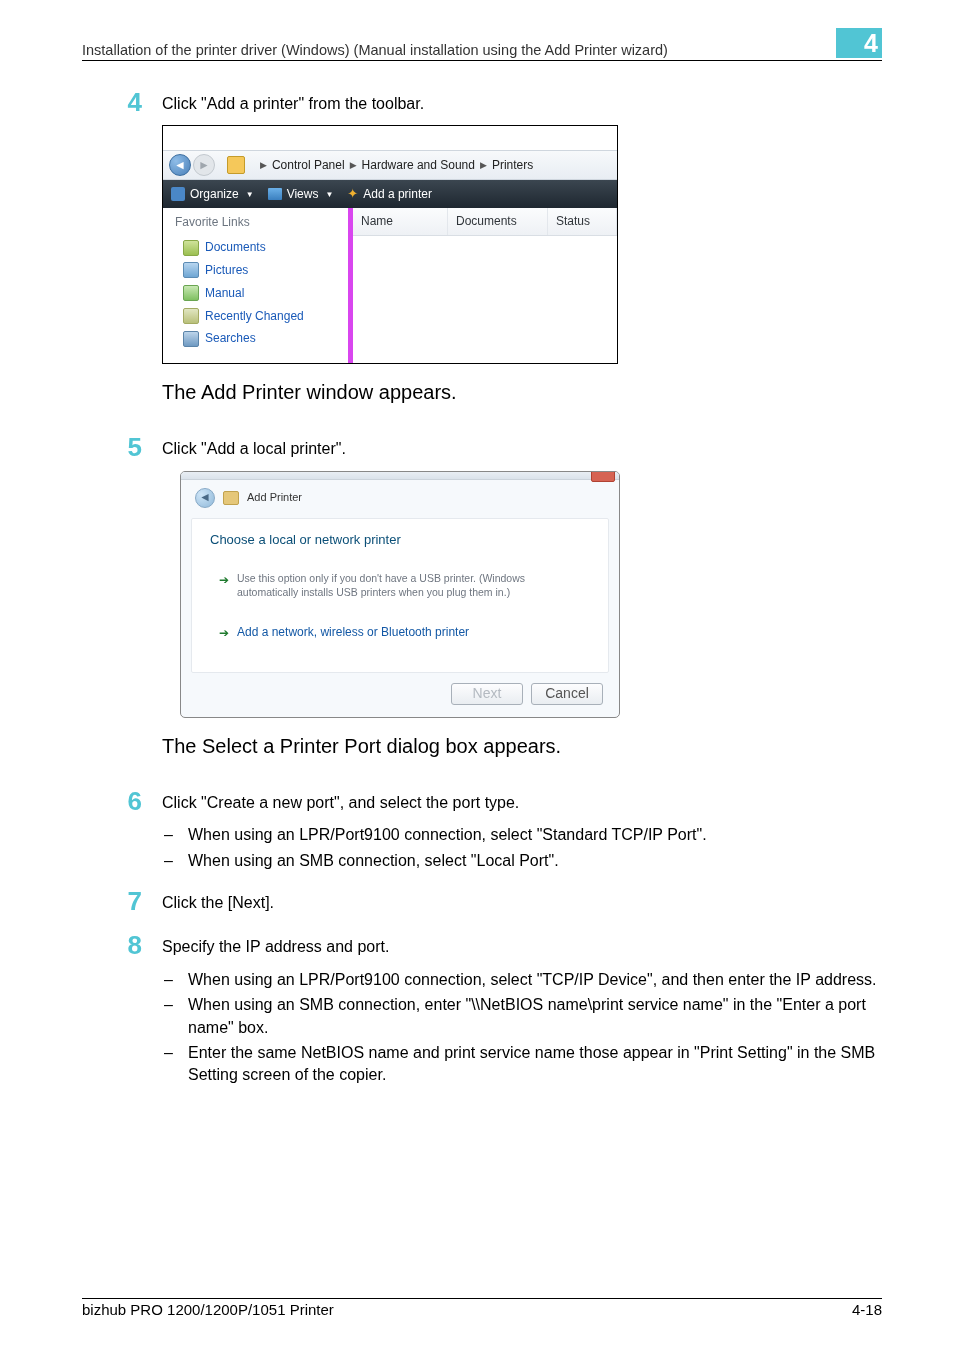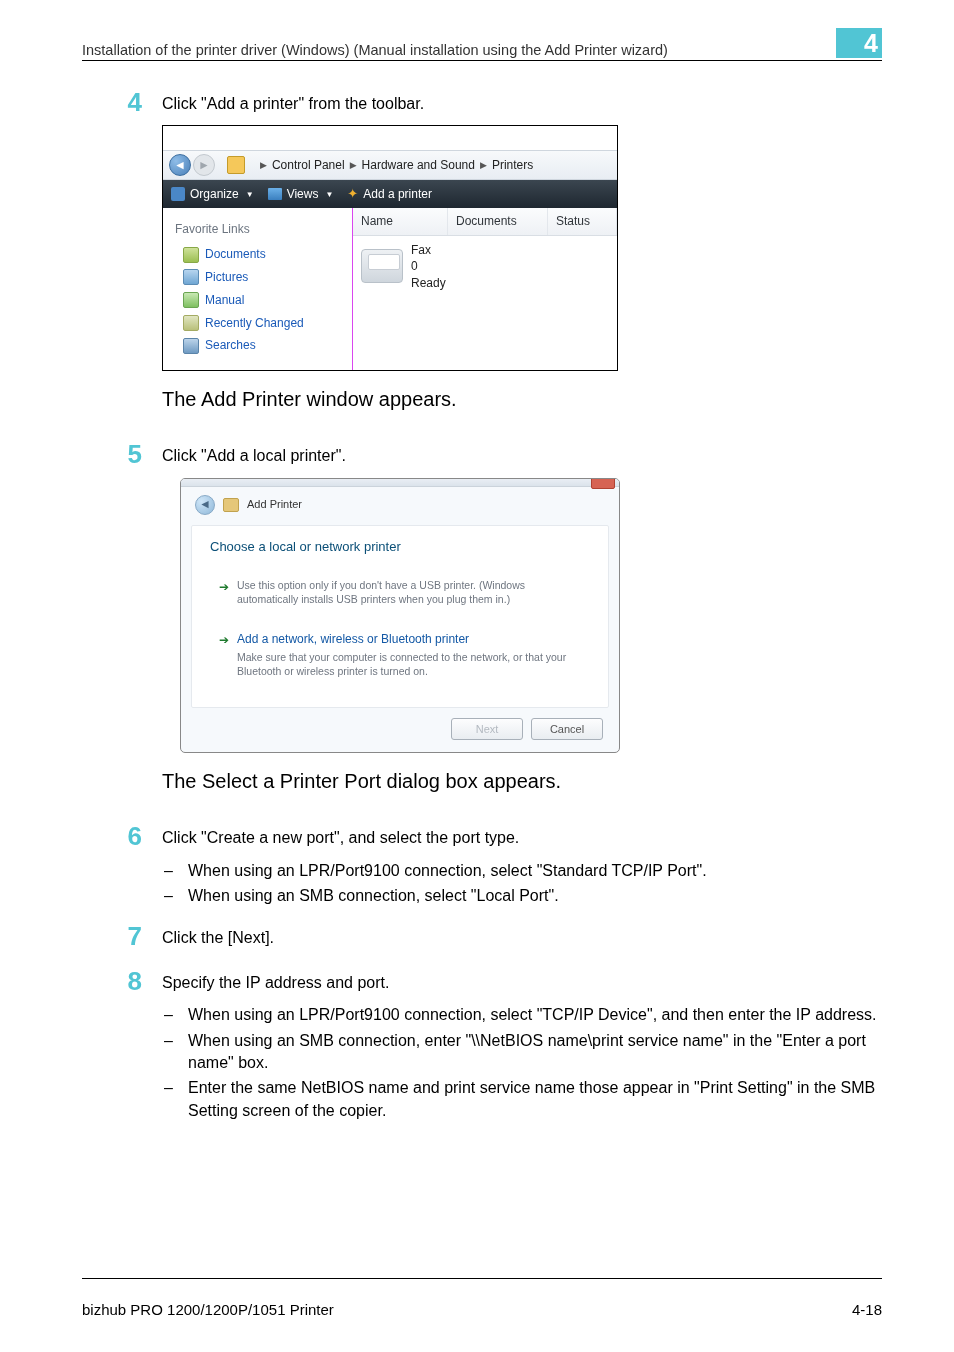--- a/index.html
+++ b/index.html
@@ -118,22 +118,22 @@
   }
   .tbitem { display:flex; align-items:center; gap:5px; font-size:12px;}
   .tbdrop { font-size:8px; margin-left:2px;}
   .tbicon { width:14px;height:14px;display:inline-block;}
   .ic-organize { background:#4a87c7;border-radius:2px;}
   .ic-views { width:14px;height:12px;background:linear-gradient(#6bb0e8,#3a7fbf);border-radius:1px;}
   .ic-add { color:#f0b030; font-size:13px;}
   .shot1 .body { display:flex; }
   .shot1 .nav {
     width: 190px;
-    border-right:1px solid #d946ef;
-    padding: 11px 10px 10px 10px;
+    border-right:5px solid #d946ef;
+    padding: 4px 10px 10px 10px;
   }
   .fav-hdr { color:#6c7580; font-size:12px; margin:2px 0 8px 2px;}
   .fav-item { display:flex; align-items:center; color:#1a5ab8; margin:6px 0 6px 10px; gap:6px;}
   .fi { width:16px;height:16px;border-radius:2px; }
   .i-doc{background:linear-gradient(#cfe29a,#9bbf51);border:1px solid #88a847;}
   .i-pic{background:linear-gradient(#b7d5ef,#6fa6d3);border:1px solid #5c8cb4;}
   .i-mus{background:linear-gradient(#c8e8b3,#7fc061);border:1px solid #6aa552;}
   .i-rec{background:linear-gradient(#e1e6c2,#b9c07a);border:1px solid #a4ab63;}
   .i-sea{background:linear-gradient(#bcd4ea,#6f9ac2);border:1px solid #5b84a9;}
   .shot1 .list {
@@ -172,33 +172,33 @@
   }
   .backc{width:20px;height:20px;border-radius:50%;background:radial-gradient(circle at 30% 30%,#cfe6f8,#8fb8d9);border:1px solid #87a9c6;display:flex;align-items:center;justify-content:center;color:#4a6a87;font-size:12px;}
   .prn-tiny{width:16px;height:14px;background:#e5c779;border:1px solid #c1a24e;border-radius:2px;}
   .shot2 .inner{background:#fff;margin:6px 10px 10px 10px;border:1px solid #e5e9ee;border-radius:2px;padding:10px 16px 12px 16px;}
   .q{color:#0b4f77;font-size:13px;margin:2px 0 14px 2px;}
   .opt{border:1px solid transparent;border-radius:2px;padding:7px 10px 10px 24px;position:relative;margin:6px 4px;}
   .opt .arrow{position:absolute;left:6px;top:8px;color:#1f7a2e;font-size:12px;}
   .opt .ttl{color:#1358a5;font-size:12px;margin-bottom:2px;}
   .opt .desc{color:#6f7680;font-size:10.5px;line-height:1.35;}
   .shot2 .btns{display:flex;justify-content:flex-end;gap:8px;padding:0 16px 12px 0;}
-  .wbtn{min-width:72px;height:22px;border:1px solid #a8b0b9;background:linear-gradient(#fdfdfe,#e9edf1);border-radius:3px;font-size:11px;color:#555;display:flex;align-items:center;justify-content:center;}
+  .wbtn{min-width:72px;height:22px;border:1px solid #a8b0b9;background:linear-gradient(#fdfdfe,#e9edf1);border-radius:3px;font-size:14px;color:#555;display:flex;align-items:center;justify-content:center;}
   .wbtn.dis{color:#b4bac1;}
 
   .footer {
     position:absolute;
     bottom:34px;
     left:82px;
     right:72px;
     border-top:1px solid #000;
     display:flex;
     justify-content:space-between;
     font-size:15px;
-    padding-top:22px;
+    padding-top:2px;
   }
 </style>
 </head>
 <body>
 
 <div class="page">
   <div class="header-row">
     <div class="header-title">Installation of the printer driver (Windows) (Manual installation using the Add Printer wizard)</div>
     <div class="chapter-badge">4</div>
   </div>
@@ -263,28 +263,20 @@
                   <span class="fi i-sea"></span>
                   <span>Searches</span>
                 </div>
             </div>
             <div class="list">
               <div class="listhdr">
                 <div class="col-name">Name</div>
                 <div class="col-doc">Documents</div>
                 <div class="col-stat">Status</div>
               </div>
-              <div class="row1">
-                <span class="prn-row-icon"></span>
-                <div class="row-txt">
-                  <div>Fax</div>
-                  <div>0</div>
-                  <div>Ready</div>
-                </div>
-              </div>
             </div>
           </div>
         </div>
       </div>
       <div class="caption">The Add Printer window appears.</div>
     </div>
   </div>
 
   <div class="step">
     <div class="step-num">5</div>
@@ -302,21 +294,20 @@
           </div>
           <div class="inner">
             <div class="q">Choose a local or network printer</div>
             <div class="opt">
               <span class="arrow">➔</span>
               <div class="desc">Use this option only if you don't have a USB printer. (Windows automatically installs USB printers when you plug them in.)</div>
             </div>
             <div class="opt">
               <span class="arrow">➔</span>
               <div class="ttl">Add a network, wireless or Bluetooth printer</div>
-              <div class="desc">Make sure that your computer is connected to the network, or that your Bluetooth or wireless printer is turned on.</div>
             </div>
           </div>
           <div class="btns">
             <div class="wbtn dis">Next</div>
             <div class="wbtn">Cancel</div>
           </div>
         </div>
       </div>
       <div class="caption">The Select a Printer Port dialog box appears.</div>
     </div>

